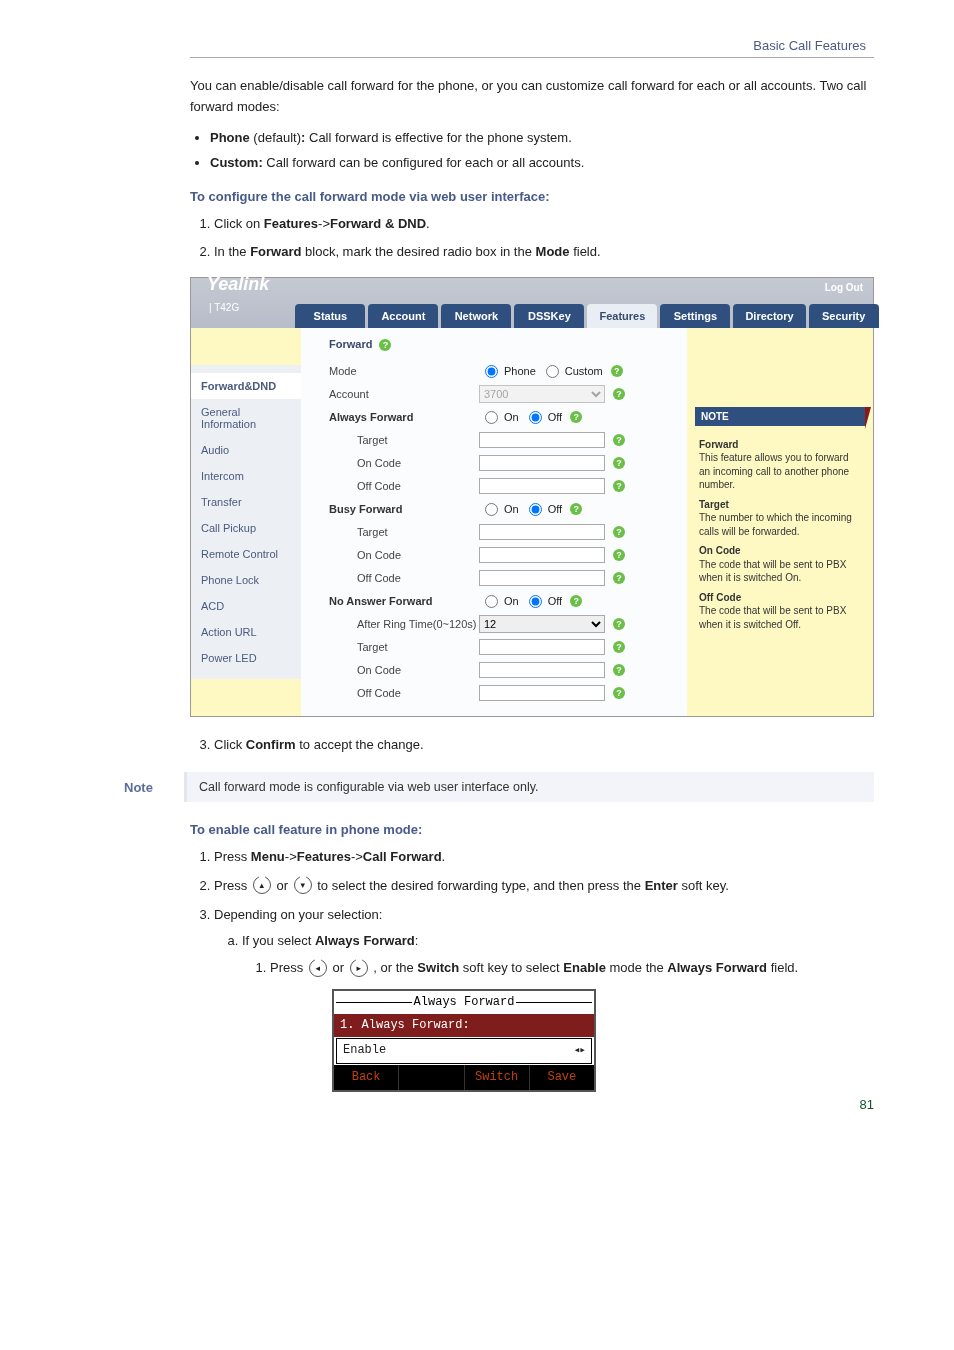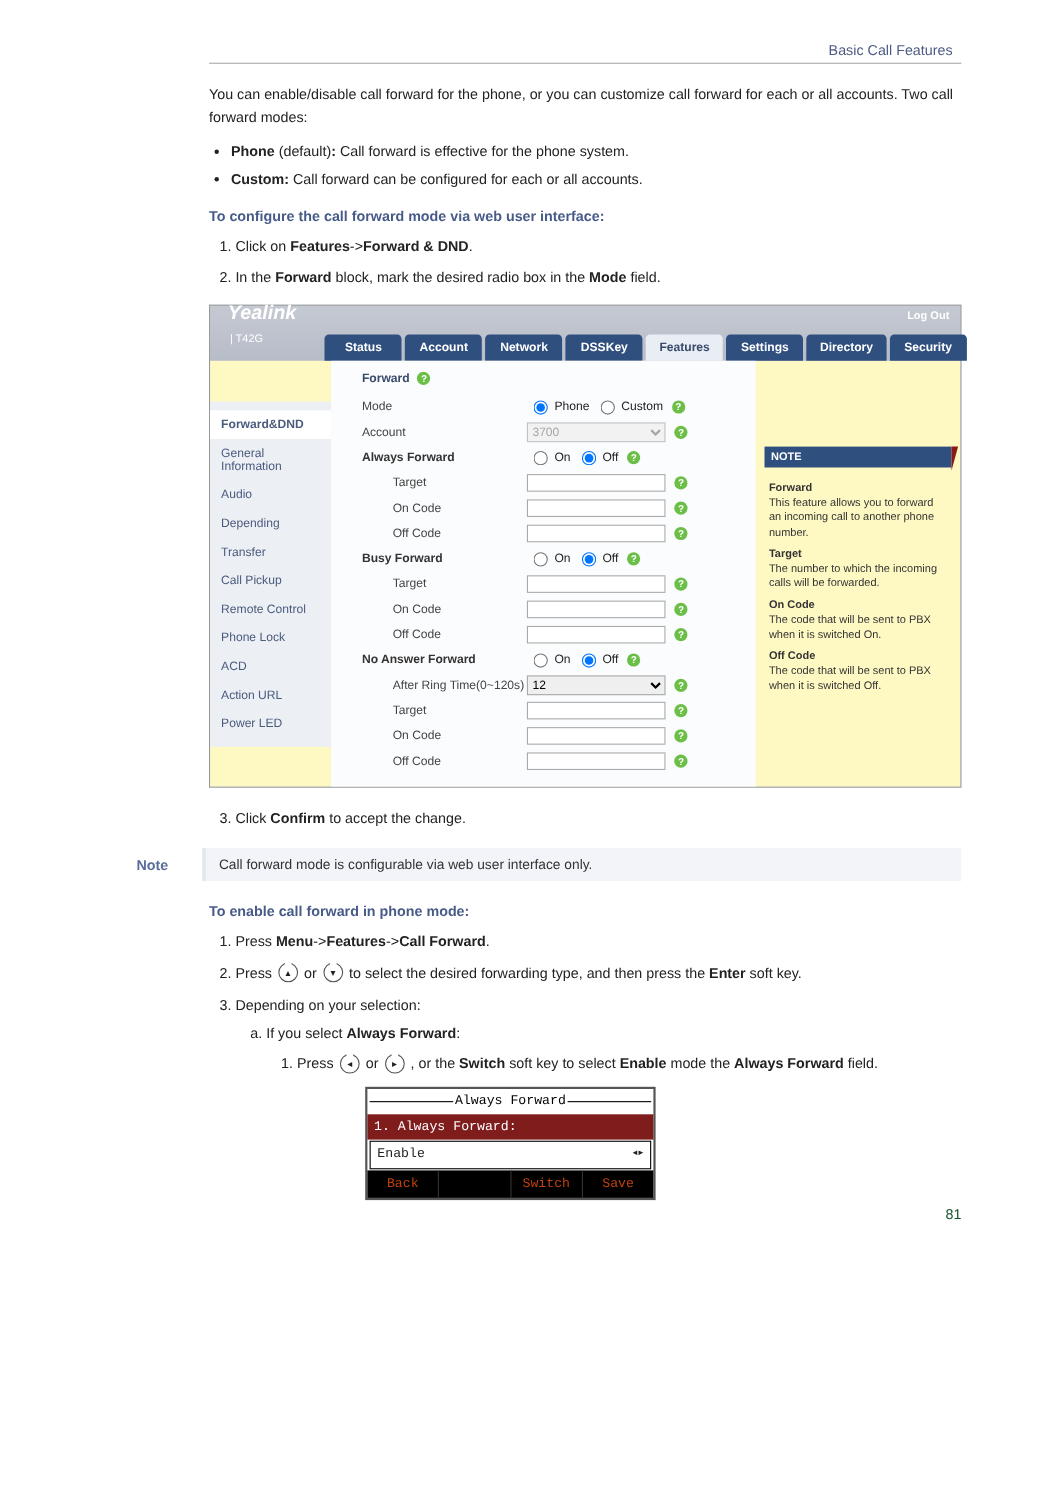--- a/index.html
+++ b/index.html
@@ -304,21 +304,21 @@
         <div class="tab">Settings</div>
         <div class="tab">Directory</div>
         <div class="tab">Security</div>
       </div>
     </div>
     <div class="webshot-body">
       <div class="sidenav">
         <div class="item active">Forward&amp;DND</div>
         <div class="item">General Information</div>
         <div class="item">Audio</div>
-        <div class="item">Depending</div>
+        <div class="item">Intercom</div>
         <div class="item">Transfer</div>
         <div class="item">Call Pickup</div>
         <div class="item">Remote Control</div>
         <div class="item">Phone Lock</div>
         <div class="item">ACD</div>
         <div class="item">Action URL</div>
         <div class="item">Power LED</div>
       </div>
       <div class="formarea">
         <div class="formhead">
@@ -463,21 +463,21 @@
     <li>
       <span>Click </span><span class="bold">Confirm</span><span> to accept the change.</span>
     </li>
   </ol>
 
   <div class="callout">
     <div class="label">Note</div>
     <div class="body">Call forward mode is configurable via web user interface only.</div>
   </div>
 
-  <div class="section-head">To enable call forward in phone mode:</div>
+  <div class="section-head">To enable call feature in phone mode:</div>
   <ol class="steps">
     <li>
       <span>Press </span><span class="bold">Menu</span><span>-&gt;</span><span class="bold">Features</span><span>-&gt;</span><span class="bold">Call Forward</span><span>.</span>
     </li>
     <li>
       <span>Press </span><span class="key top-gap">▴</span><span> or </span><span class="key top-gap">▾</span><span> to select the desired forwarding type, and then press the </span><span class="bold">Enter</span><span> soft key.</span>
     </li>
     <li>
       <span>Depending on your selection:</span>
       <ol class="substeps">

